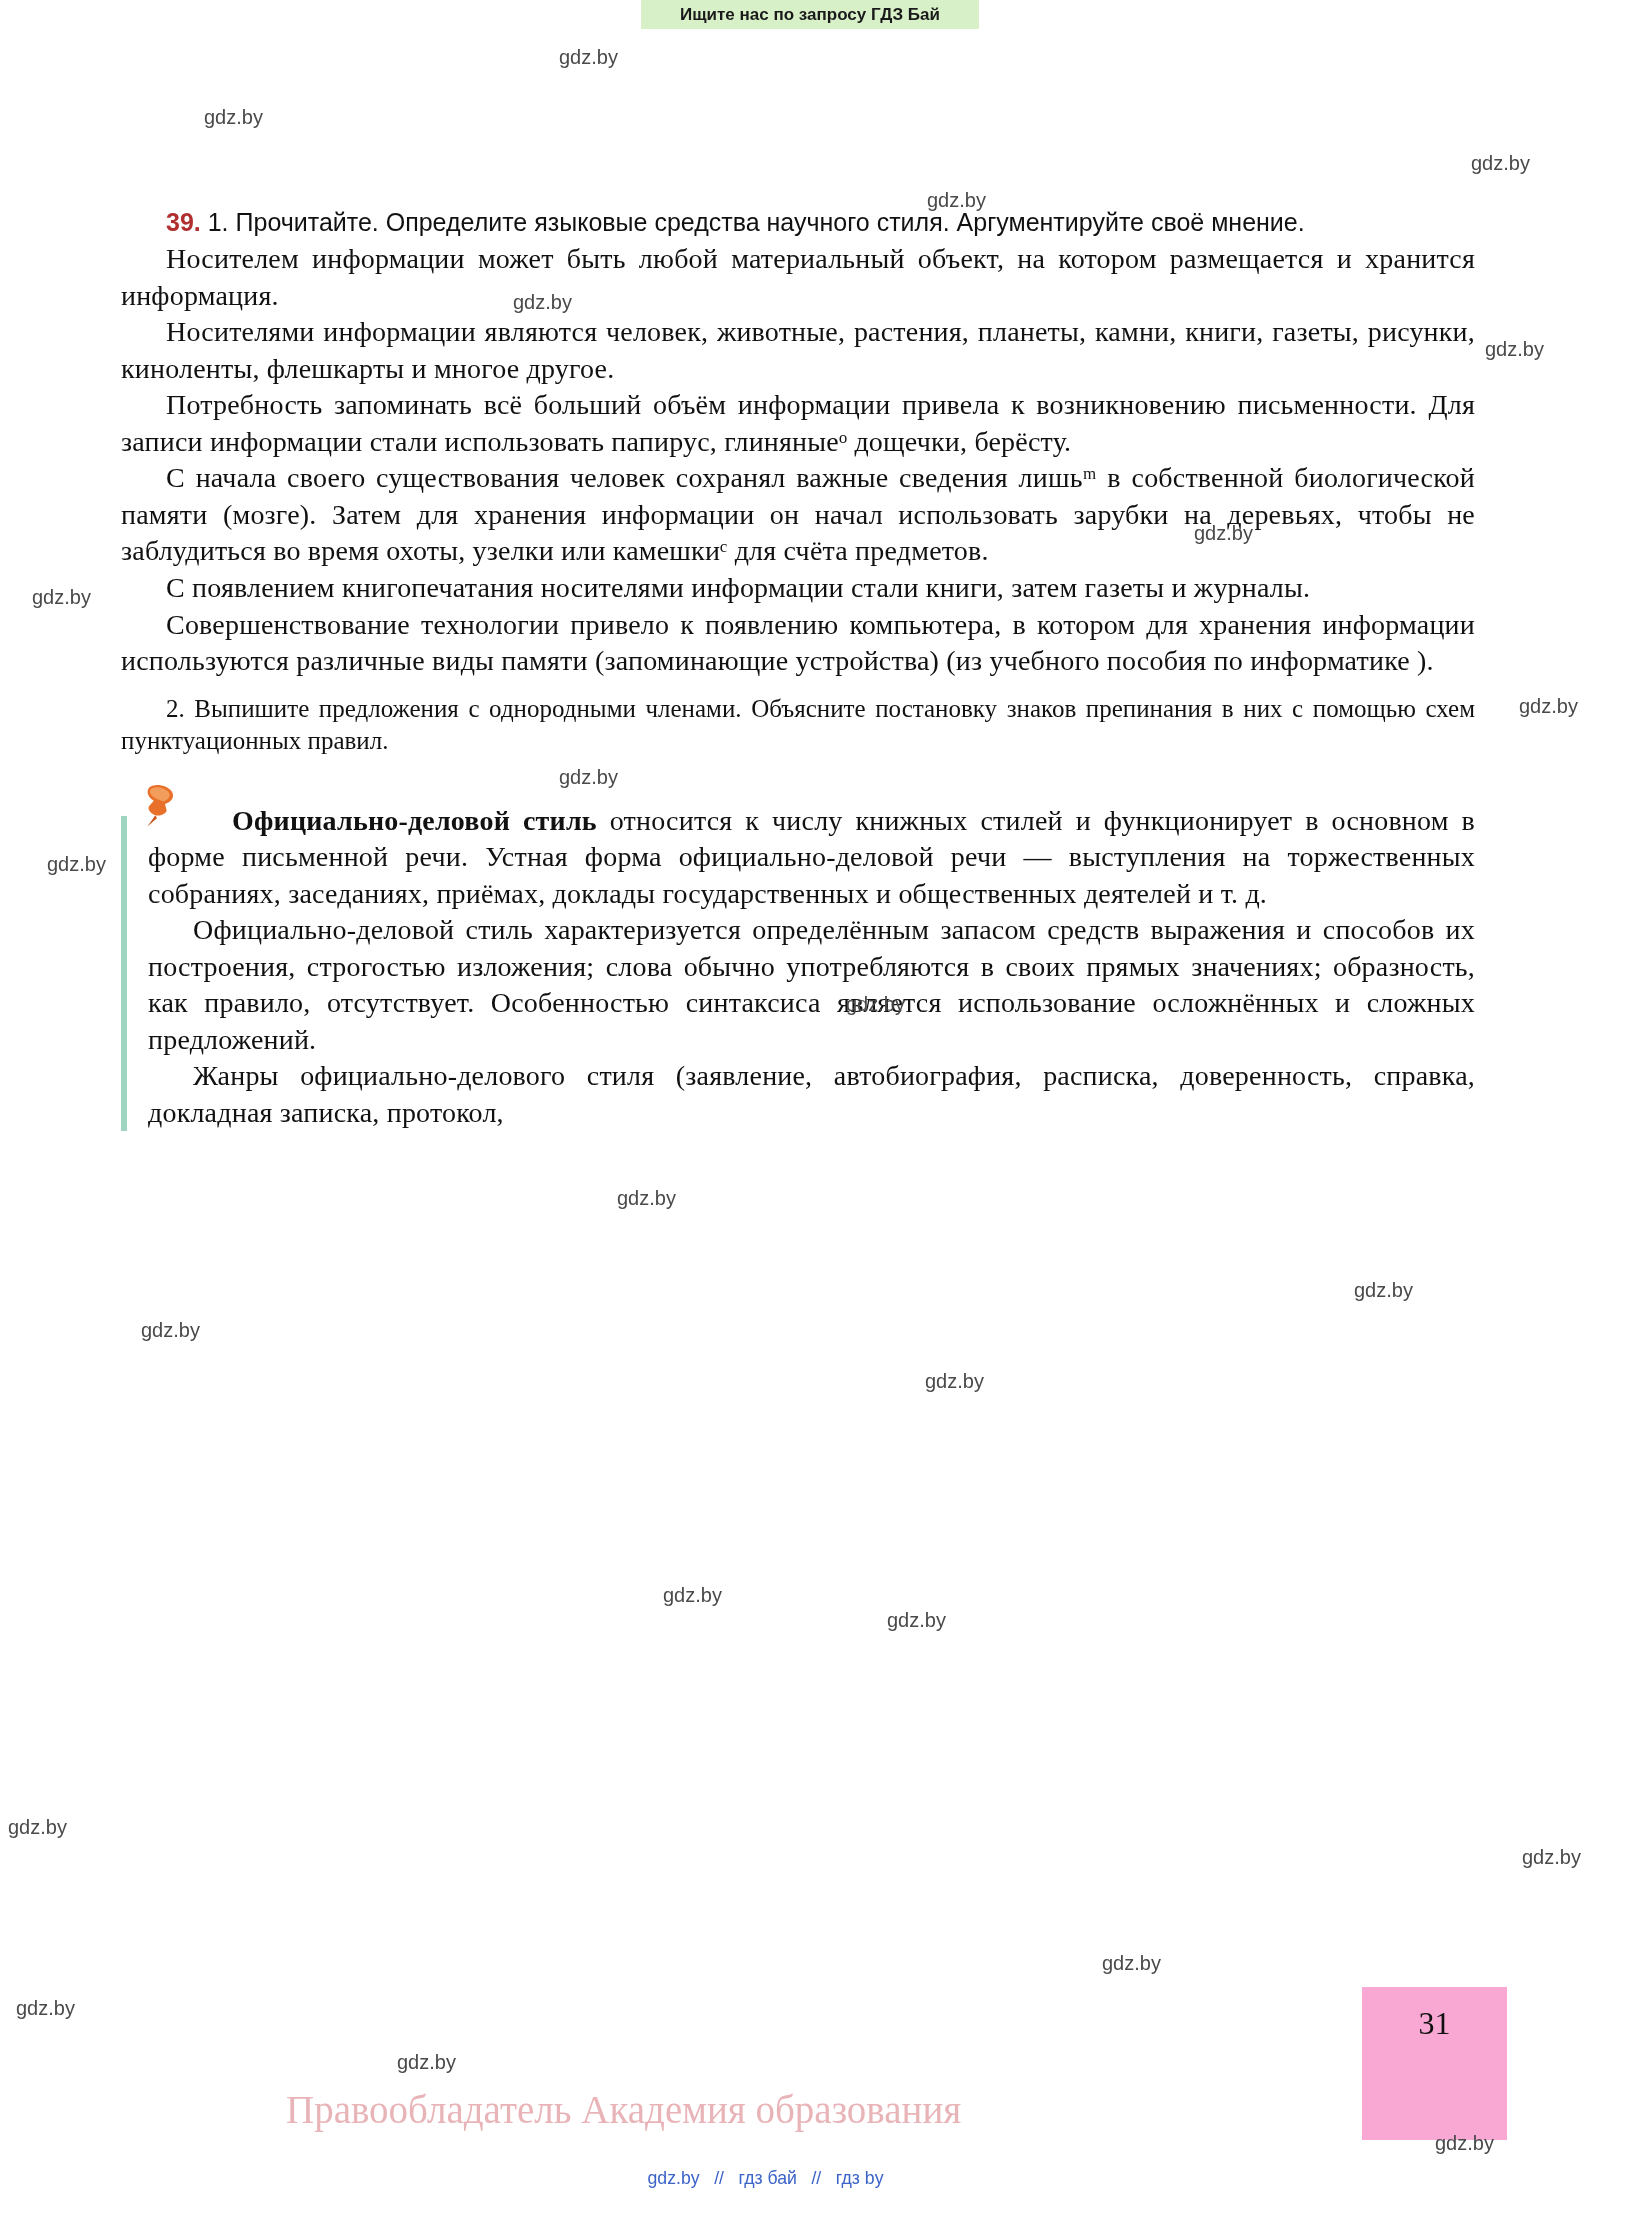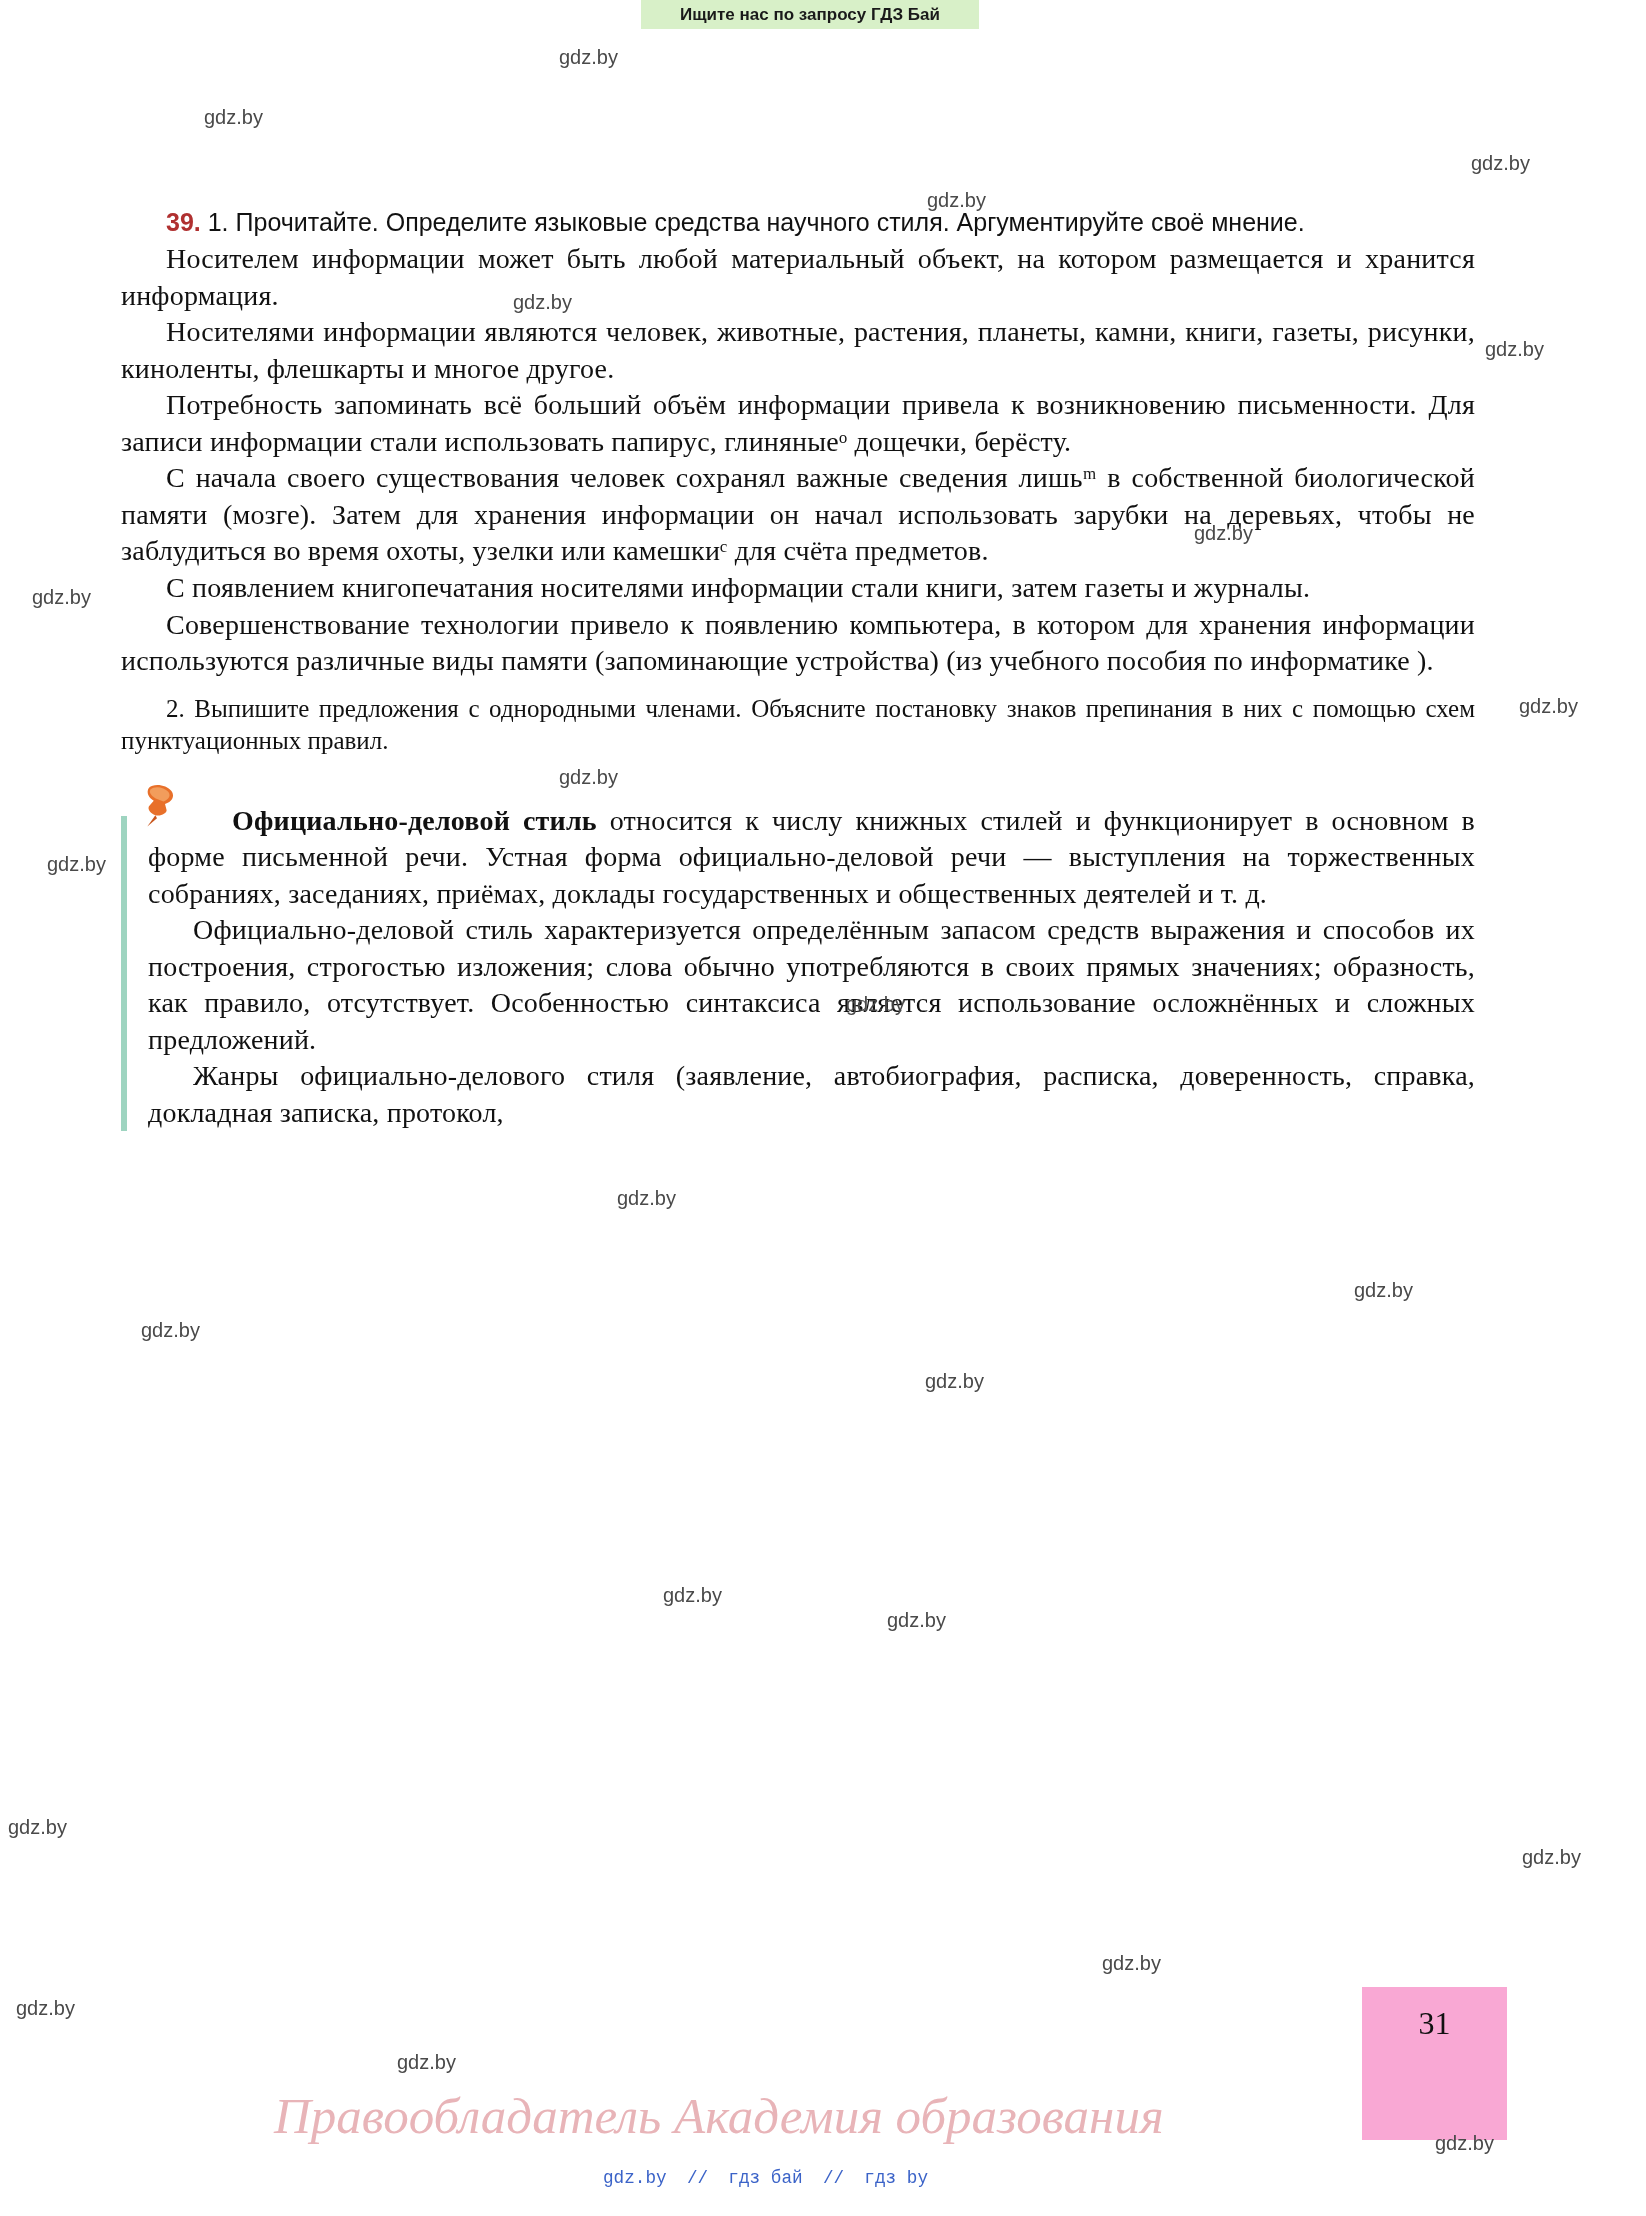--- a/index.html
+++ b/index.html
@@ -132,38 +132,37 @@
     top: 17.7px;
     text-align: center;
     font-family: "Liberation Serif", serif;
     font-size: 32px;
     color: #111;
   }
 
   
   .rights {
     position: absolute;
-    left: 274px;
+    left: 286px;
     top: 2087px;
     width: 1128px;
     font-family: "Liberation Serif", serif;
-    font-style: italic;
-    font-size: 51px;
+    font-size: 39px;
     color: #e8b4b8;
     white-space: nowrap;
   }
 
   
   .footer {
     position: absolute;
     left: 0;
     right: 0;
     top: 2168px;
     text-align: center;
-    font-family: Liberation Mono, monospace;
+    font-family: Liberation Sans, sans-serif;
     font-size: 17.7px;
     color: #3b63c8;
   }
   .footer span { margin: 0 4.8px; }
 
   
   .wm {
     position: absolute;
     font-family: "Liberation Sans", sans-serif;
     font-size: 20px;

